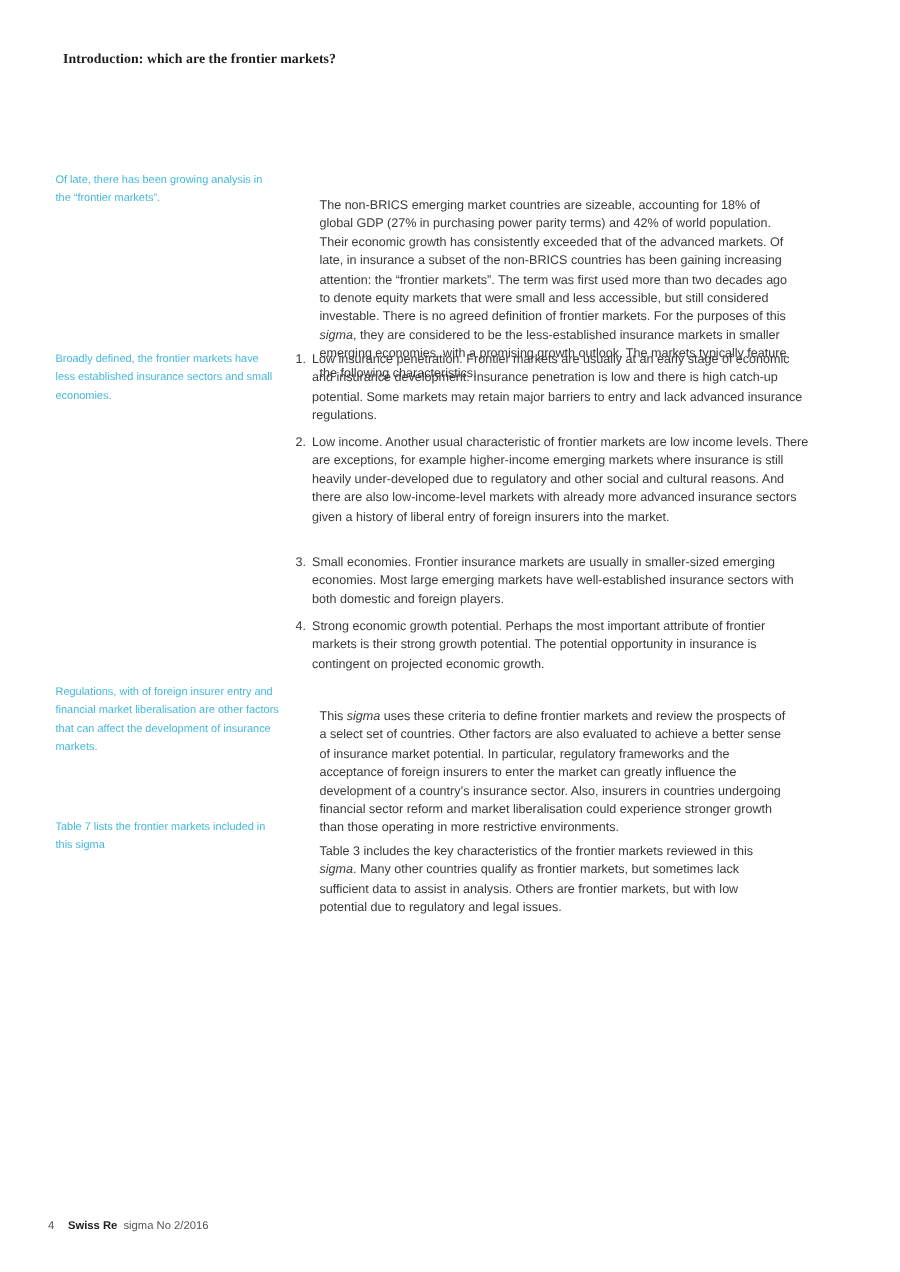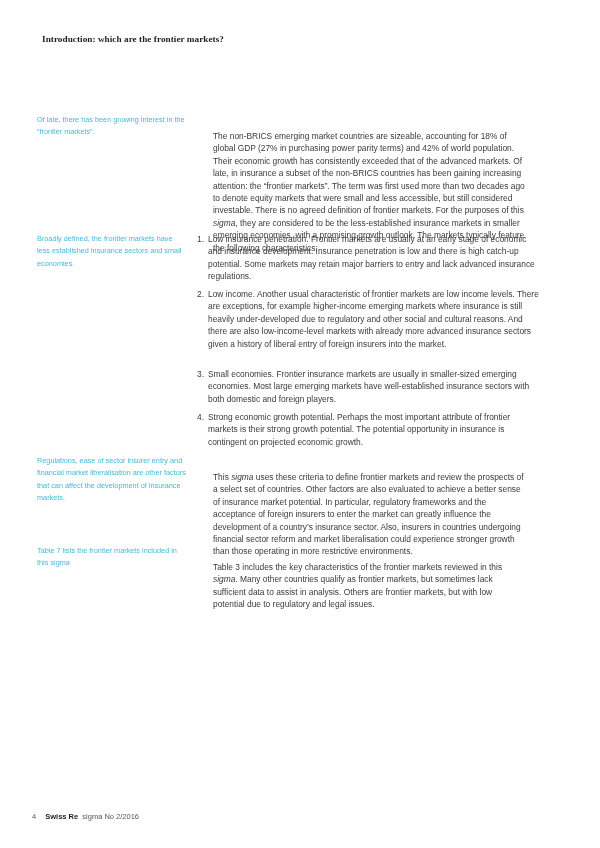--- a/index.html
+++ b/index.html
@@ -17,21 +17,21 @@
   .footer .pg { margin-right: 7px; }
   .footer .brand { font-weight: bold; color: #1e1e1e; margin-right: 2px; }
   .footer .pub { }
 </style>
 </head>
 <body>
 
 <div class="header">Introduction: which are the frontier markets?</div>
 
 <div class="row" style="top:114px">
-  <div class="side">Of late, there has been growing interest in the “frontier markets”.</div>
+  <div class="side">Of late, there has been growing analysis in the “frontier markets”.</div>
   <div class="main">
     <p><span>The non-BRICS emerging market countries are sizeable, accounting for 18% of global GDP (27% in purchasing power parity terms) and 42% of world population. Their economic growth has consistently exceeded that of the advanced markets. Of late, in insurance a subset of the non-BRICS countries has been gaining increasing attention: the “frontier markets”. The term was first used more than two decades ago to denote equity markets that were small and less accessible, but still considered investable. There is no agreed definition of frontier markets. For the purposes of this </span><i>sigma</i><span>, they are considered to be the less-established insurance markets in smaller emerging economies, with a promising growth outlook. The markets typically feature the following characteristics:</span></p>
   </div>
 </div>
 
 <div class="row" style="top:233px">
   <div class="side">Broadly defined, the frontier markets have less established insurance sectors and small economies.</div>
   <div class="main">
     <div class="li">
       <span class="num">1.</span>
@@ -52,21 +52,21 @@
   </div>
   <div class="main" style="top:178px">
     <div class="li">
       <span class="num">4.</span>
       <span>Strong economic growth potential. Perhaps the most important attribute of frontier markets is their strong growth potential. The potential opportunity in insurance is contingent on projected economic growth.</span>
     </div>
   </div>
 </div>
 
 <div class="row" style="top:455px">
-  <div class="side">Regulations, ease of sector insurer entry and financial market liberalisation are other factors that can affect the development of insurance markets.</div>
+  <div class="side">Regulations, with of foreign insurer entry and financial market liberalisation are other factors that can affect the development of insurance markets.</div>
   <div class="main">
     <p><span>This </span><i>sigma</i><span> uses these criteria to define frontier markets and review the prospects of a select set of countries. Other factors are also evaluated to achieve a better sense of insurance market potential. In particular, regulatory frameworks and the acceptance of foreign insurers to enter the market can greatly influence the development of a country’s insurance sector. Also, insurers in countries undergoing financial sector reform and market liberalisation could experience stronger growth than those operating in more restrictive environments.</span></p>
   </div>
 </div>
 
 <div class="row" style="top:545px">
   <div class="side">Table 7 lists the frontier markets included in this sigma</div>
   <div class="main">
     <p><span>Table 3 includes the key characteristics of the frontier markets reviewed in this </span><i>sigma</i><span>. Many other countries qualify as frontier markets, but sometimes lack sufficient data to assist in analysis. Others are frontier markets, but with low potential due to regulatory and legal issues.</span></p>
   </div>

